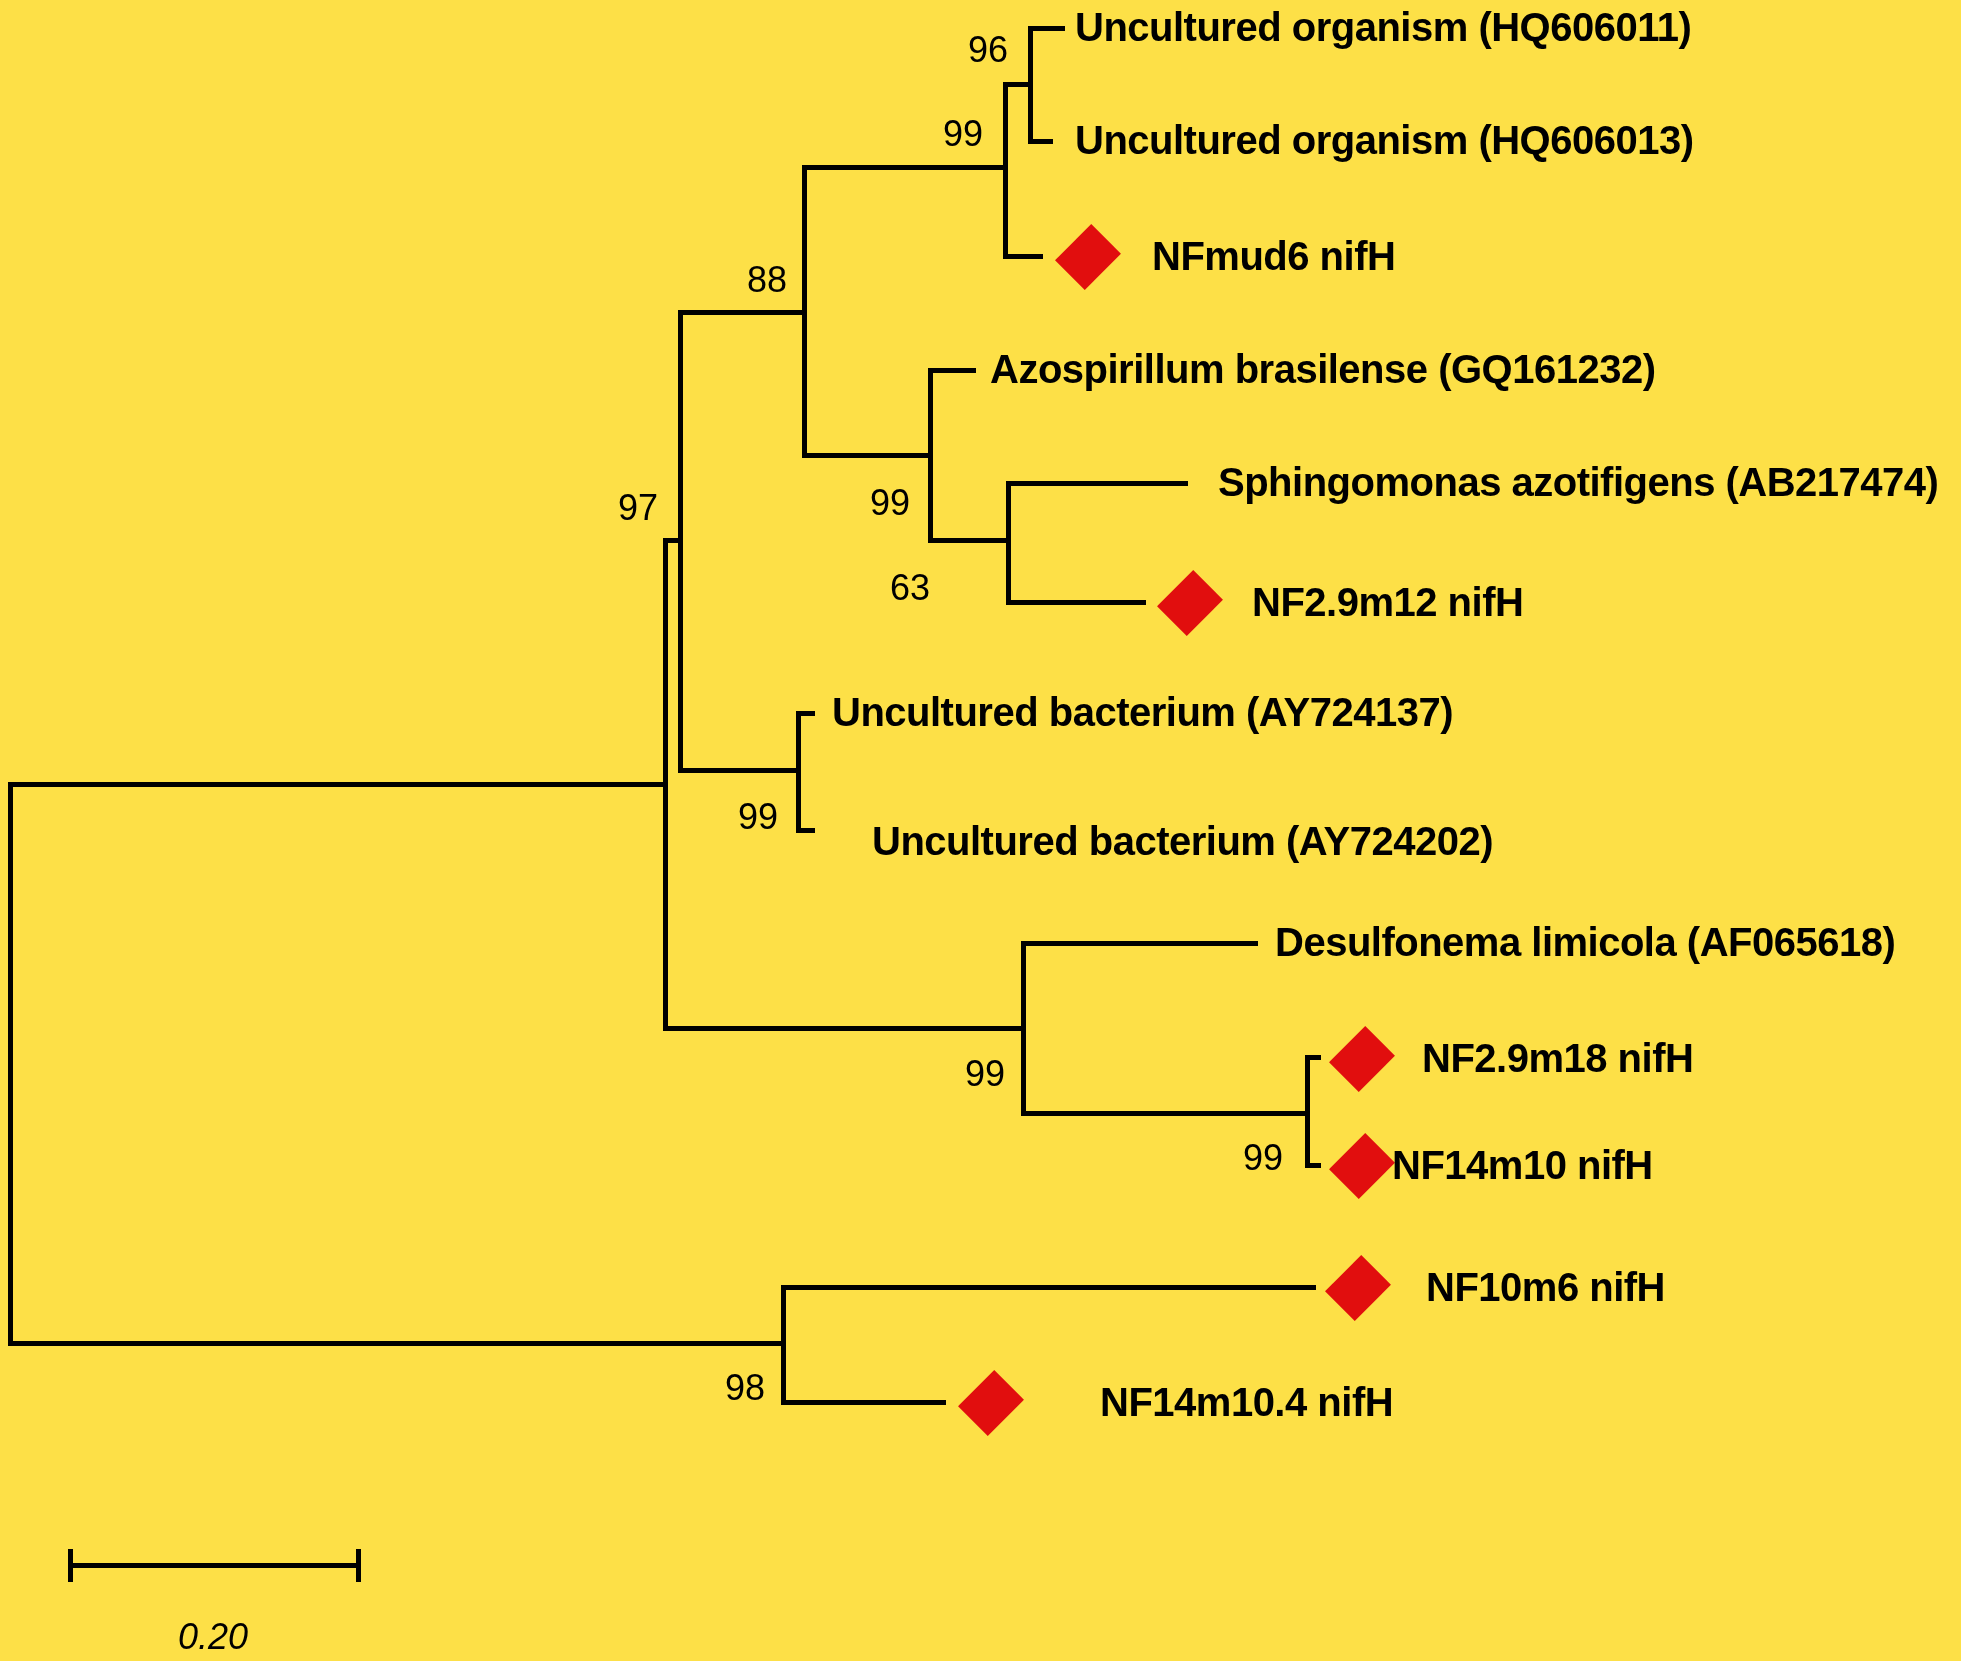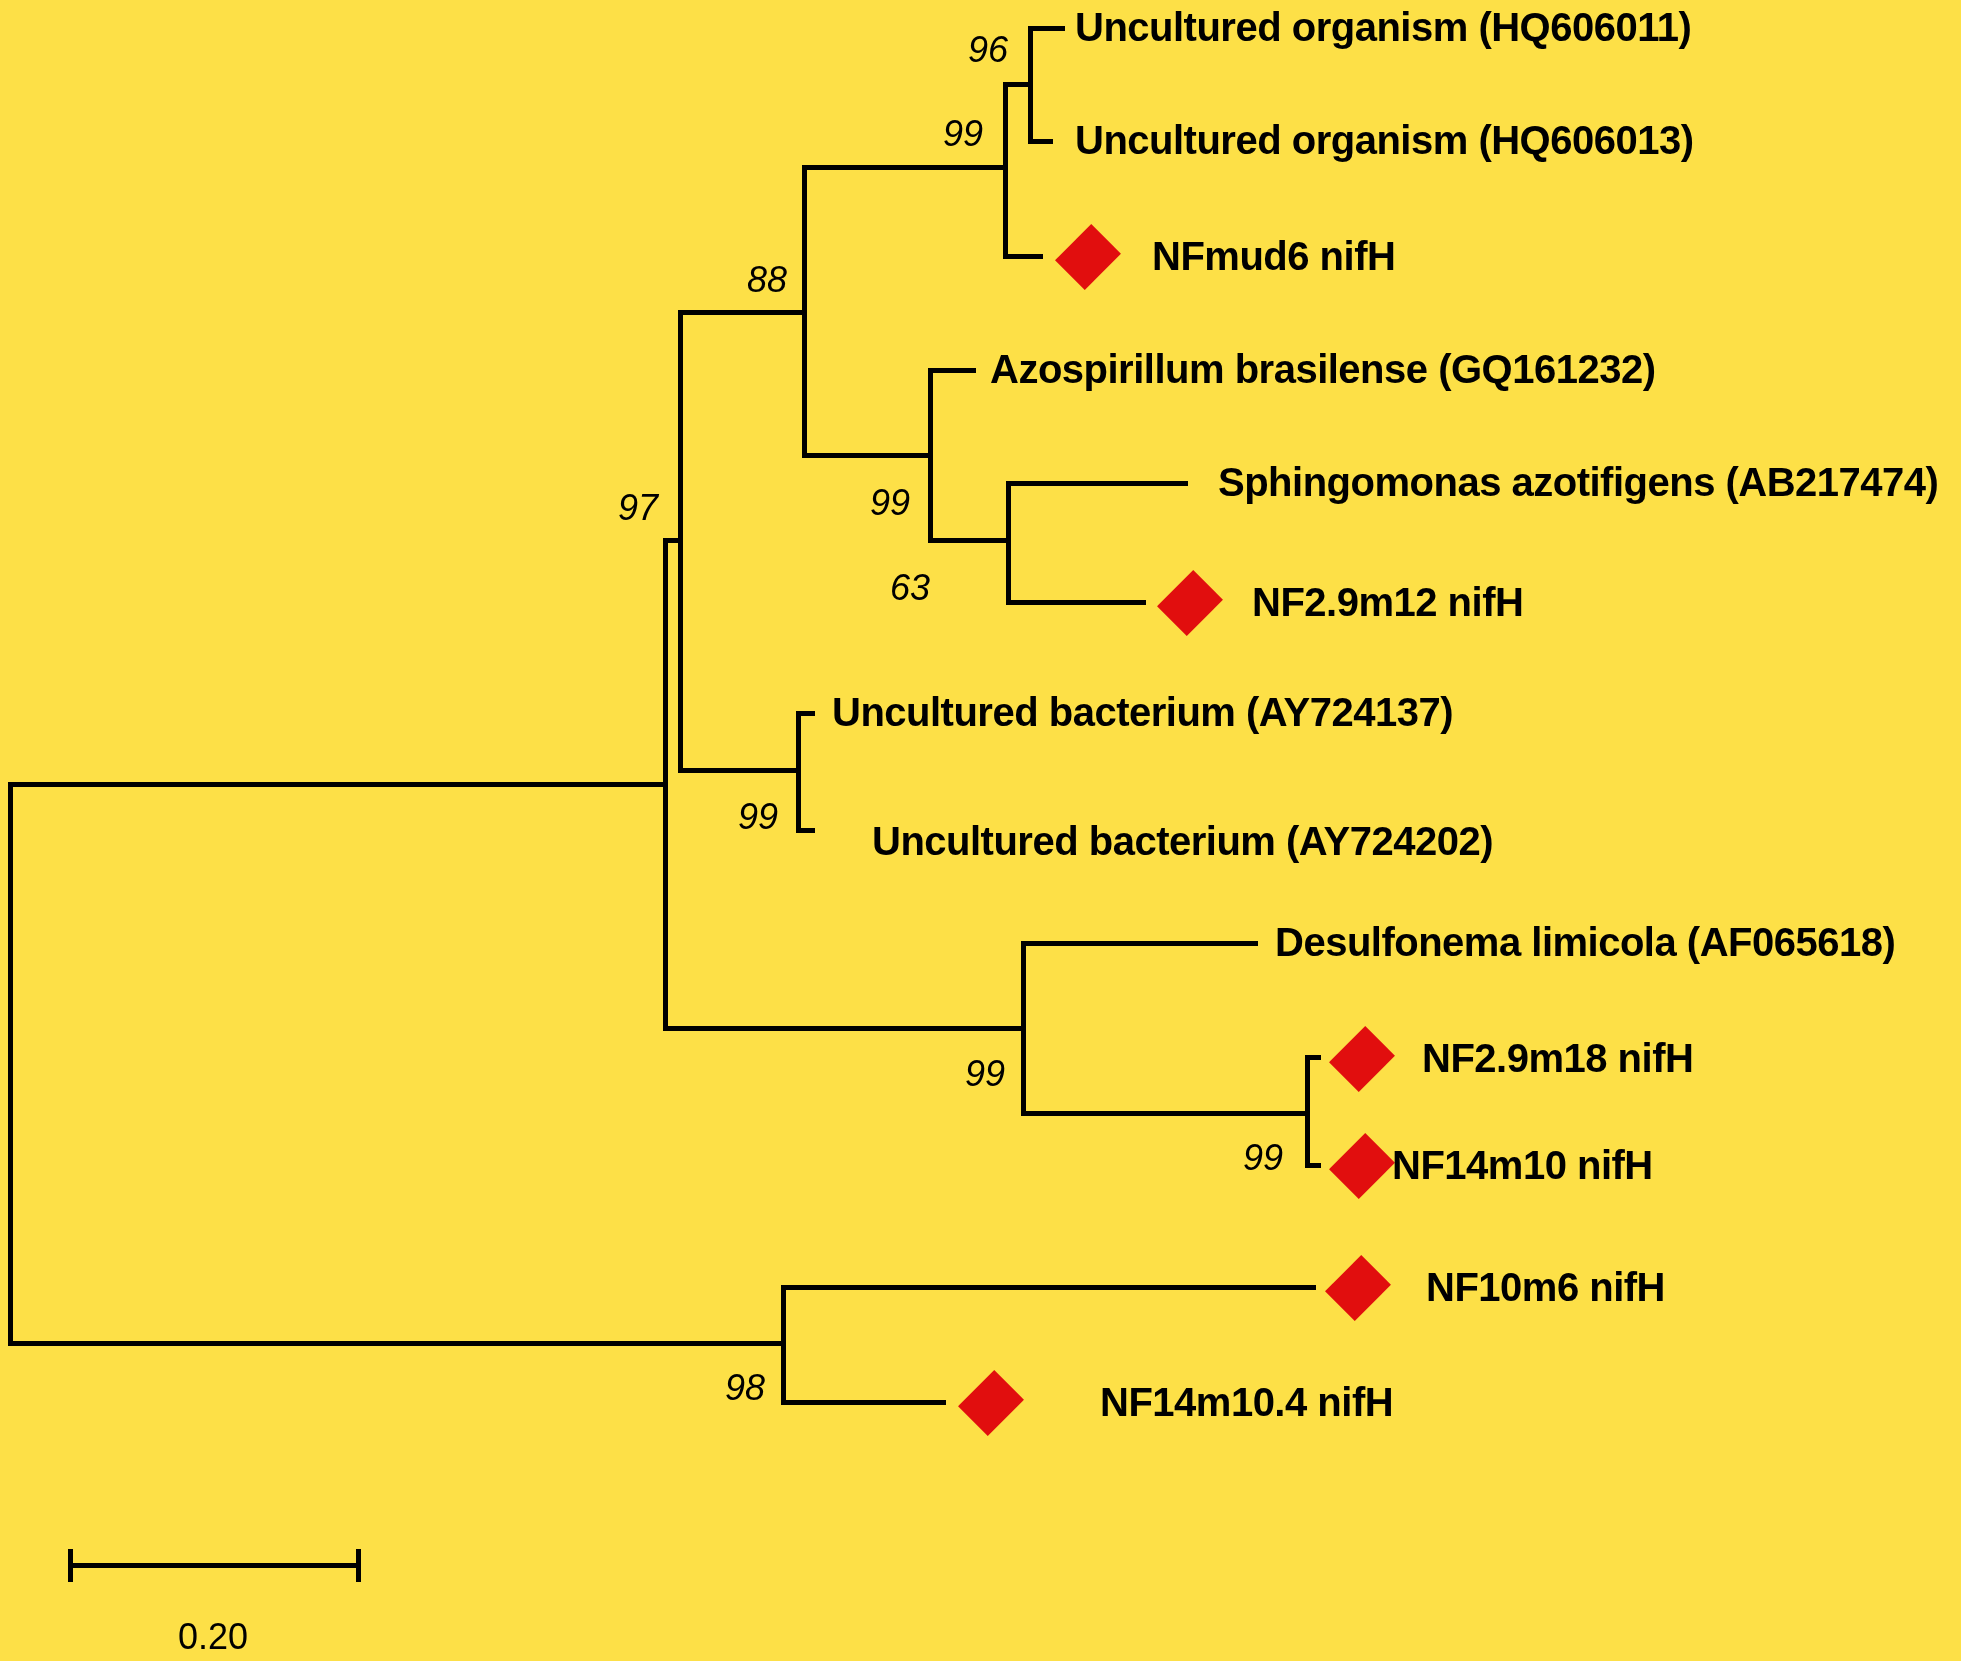--- a/index.html
+++ b/index.html
@@ -21,21 +21,20 @@
     transform:translateY(-52%);
   }
   .bootstrap{
     position:absolute;
     font-size:36px;
     color:#000000;
     width:160px;
     text-align:right;
     transform:translateY(-50%);
     white-space:nowrap;
-    font-style:italic;
   }
   .diamond{
     position:absolute;
     width:42px;height:42px;
     transform:translate(-50%,-50%) rotate(45deg) scale(1,1.22);
   }
   .scalebar-label{
     position:absolute;
     font-size:36px;
     color:#000000;
@@ -111,14 +110,14 @@
       <div class="bootstrap" style="left: 750px; top: 503px;">99</div>
       <div class="bootstrap" style="left: 830px; top: 588px; text-align: center;">63</div>
       <div class="bootstrap" style="left: 618px; top: 817px;">99</div>
       <div class="bootstrap" style="left: 845px; top: 1074px;">99</div>
       <div class="bootstrap" style="left: 1123px; top: 1158px;">99</div>
       <div class="bootstrap" style="left: 605px; top: 1388px;">98</div>
       <div class="branch" style="background: rgb(0, 0, 0); left: 67.5px; top: 1562.5px; width: 293px; height: 5px;"></div>
       <div class="branch" style="background: rgb(0, 0, 0); left: 67.5px; top: 1548.5px; width: 5px; height: 33px;"></div>
       <div class="branch" style="background: rgb(0, 0, 0); left: 355.5px; top: 1548.5px; width: 5px; height: 33px;"></div>
     </div>
-  <div class="scalebar-label" id="scalebar-label" style="left: 213px; top: 1637px;">0.20</div>
+  <div class="scalebar-label" id="scalebar-label" style="left: 213px; top: 1637px; font-style: italic;">0.20</div>
 </div>
 
 </body></html>

